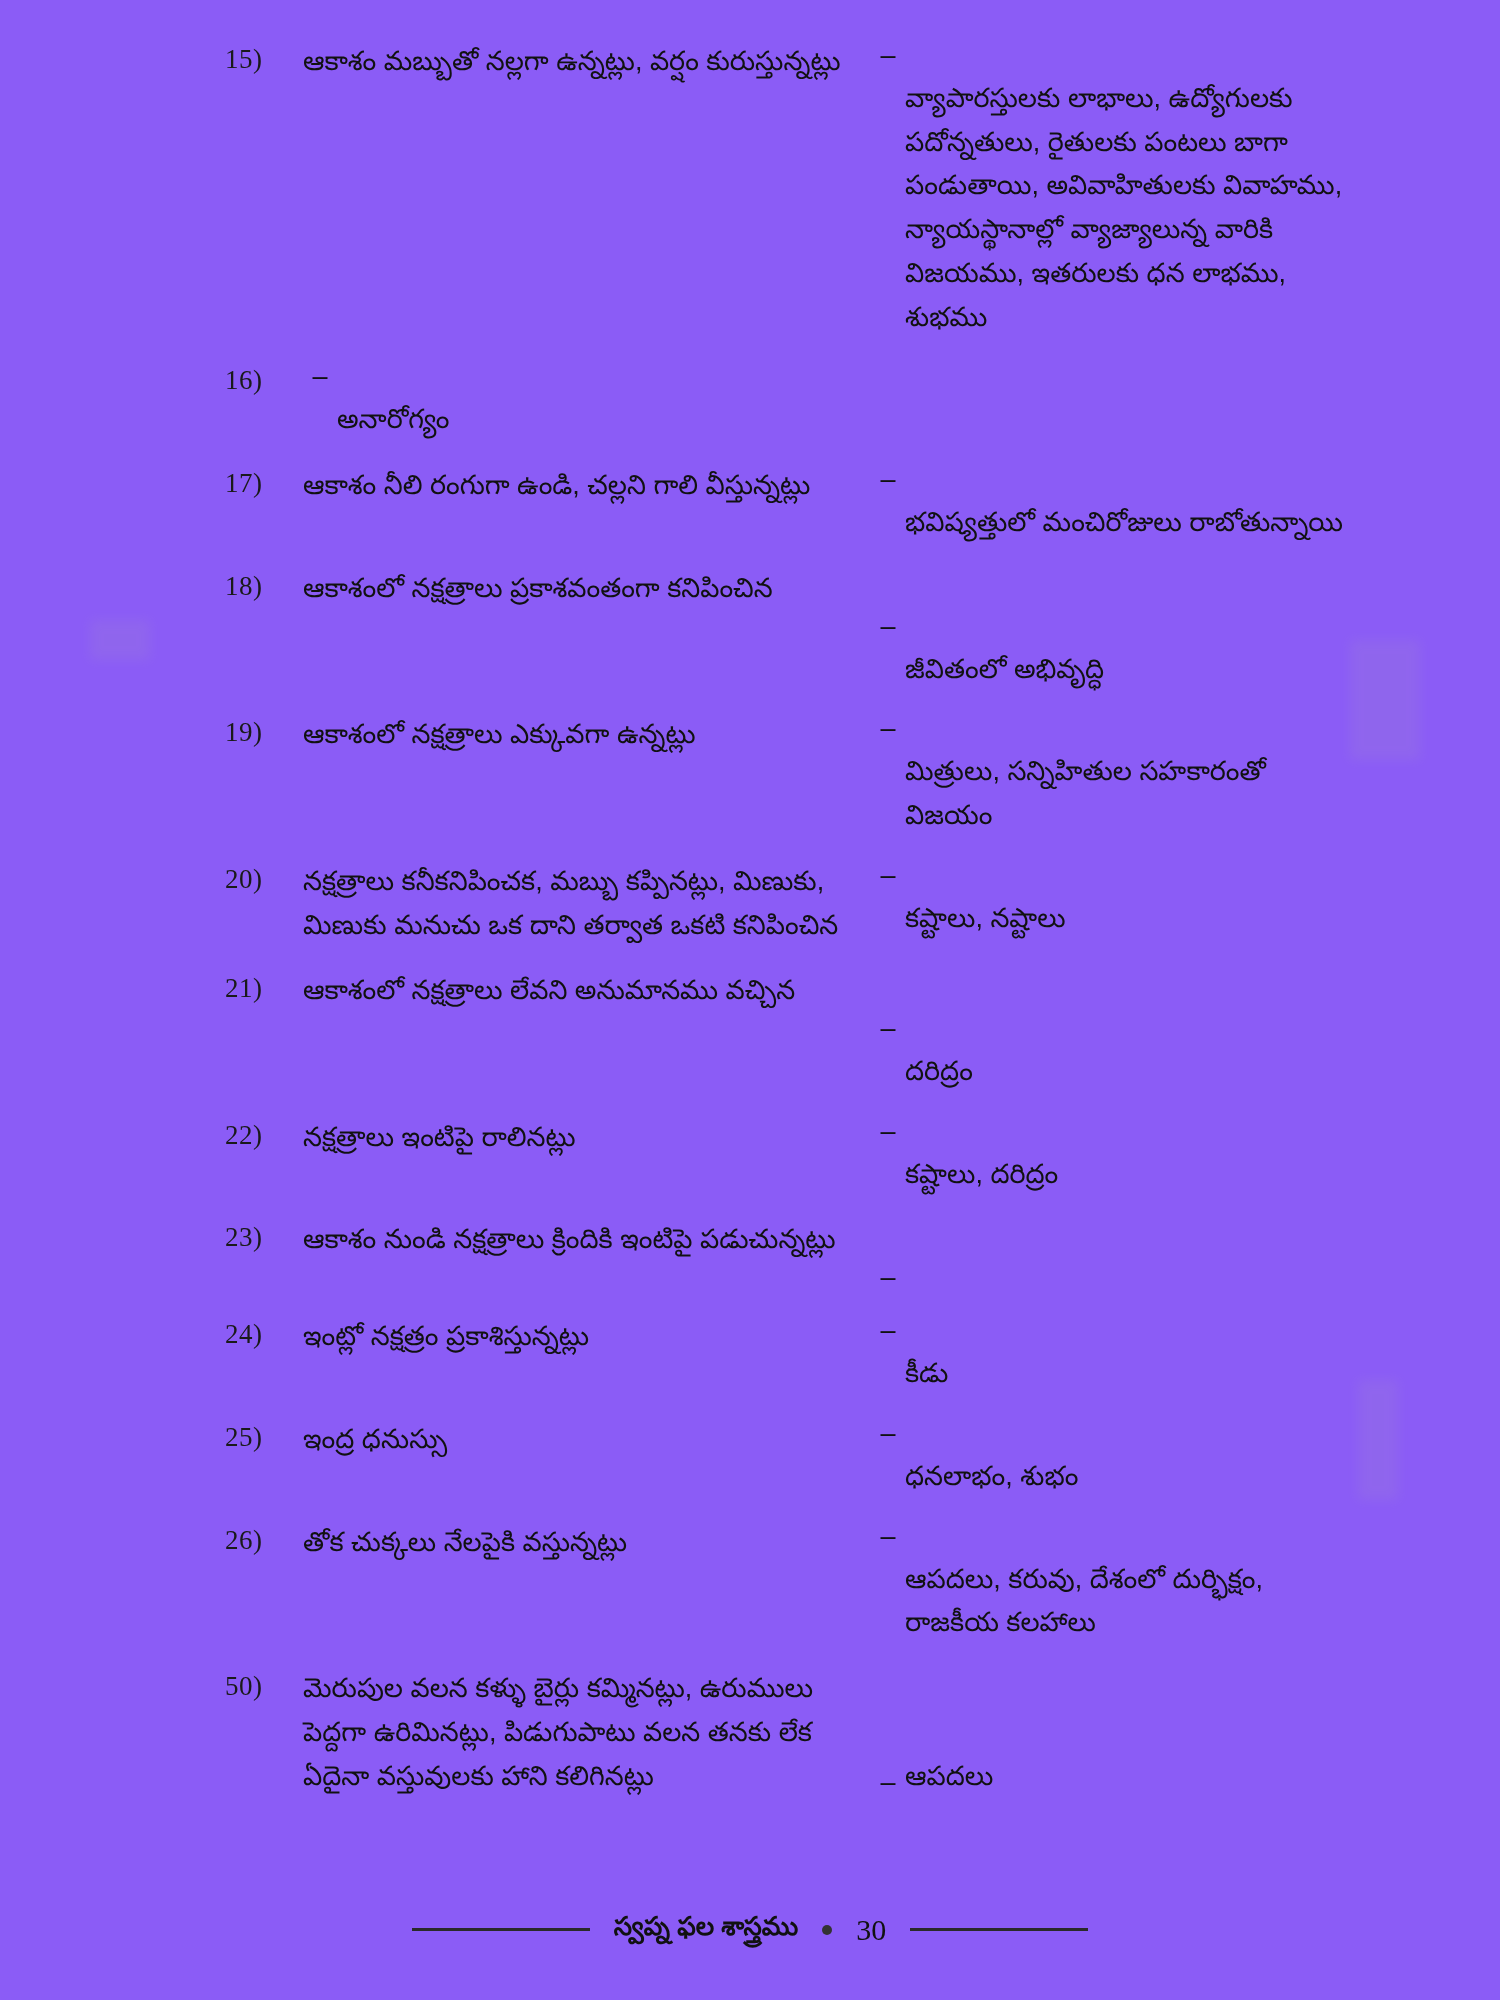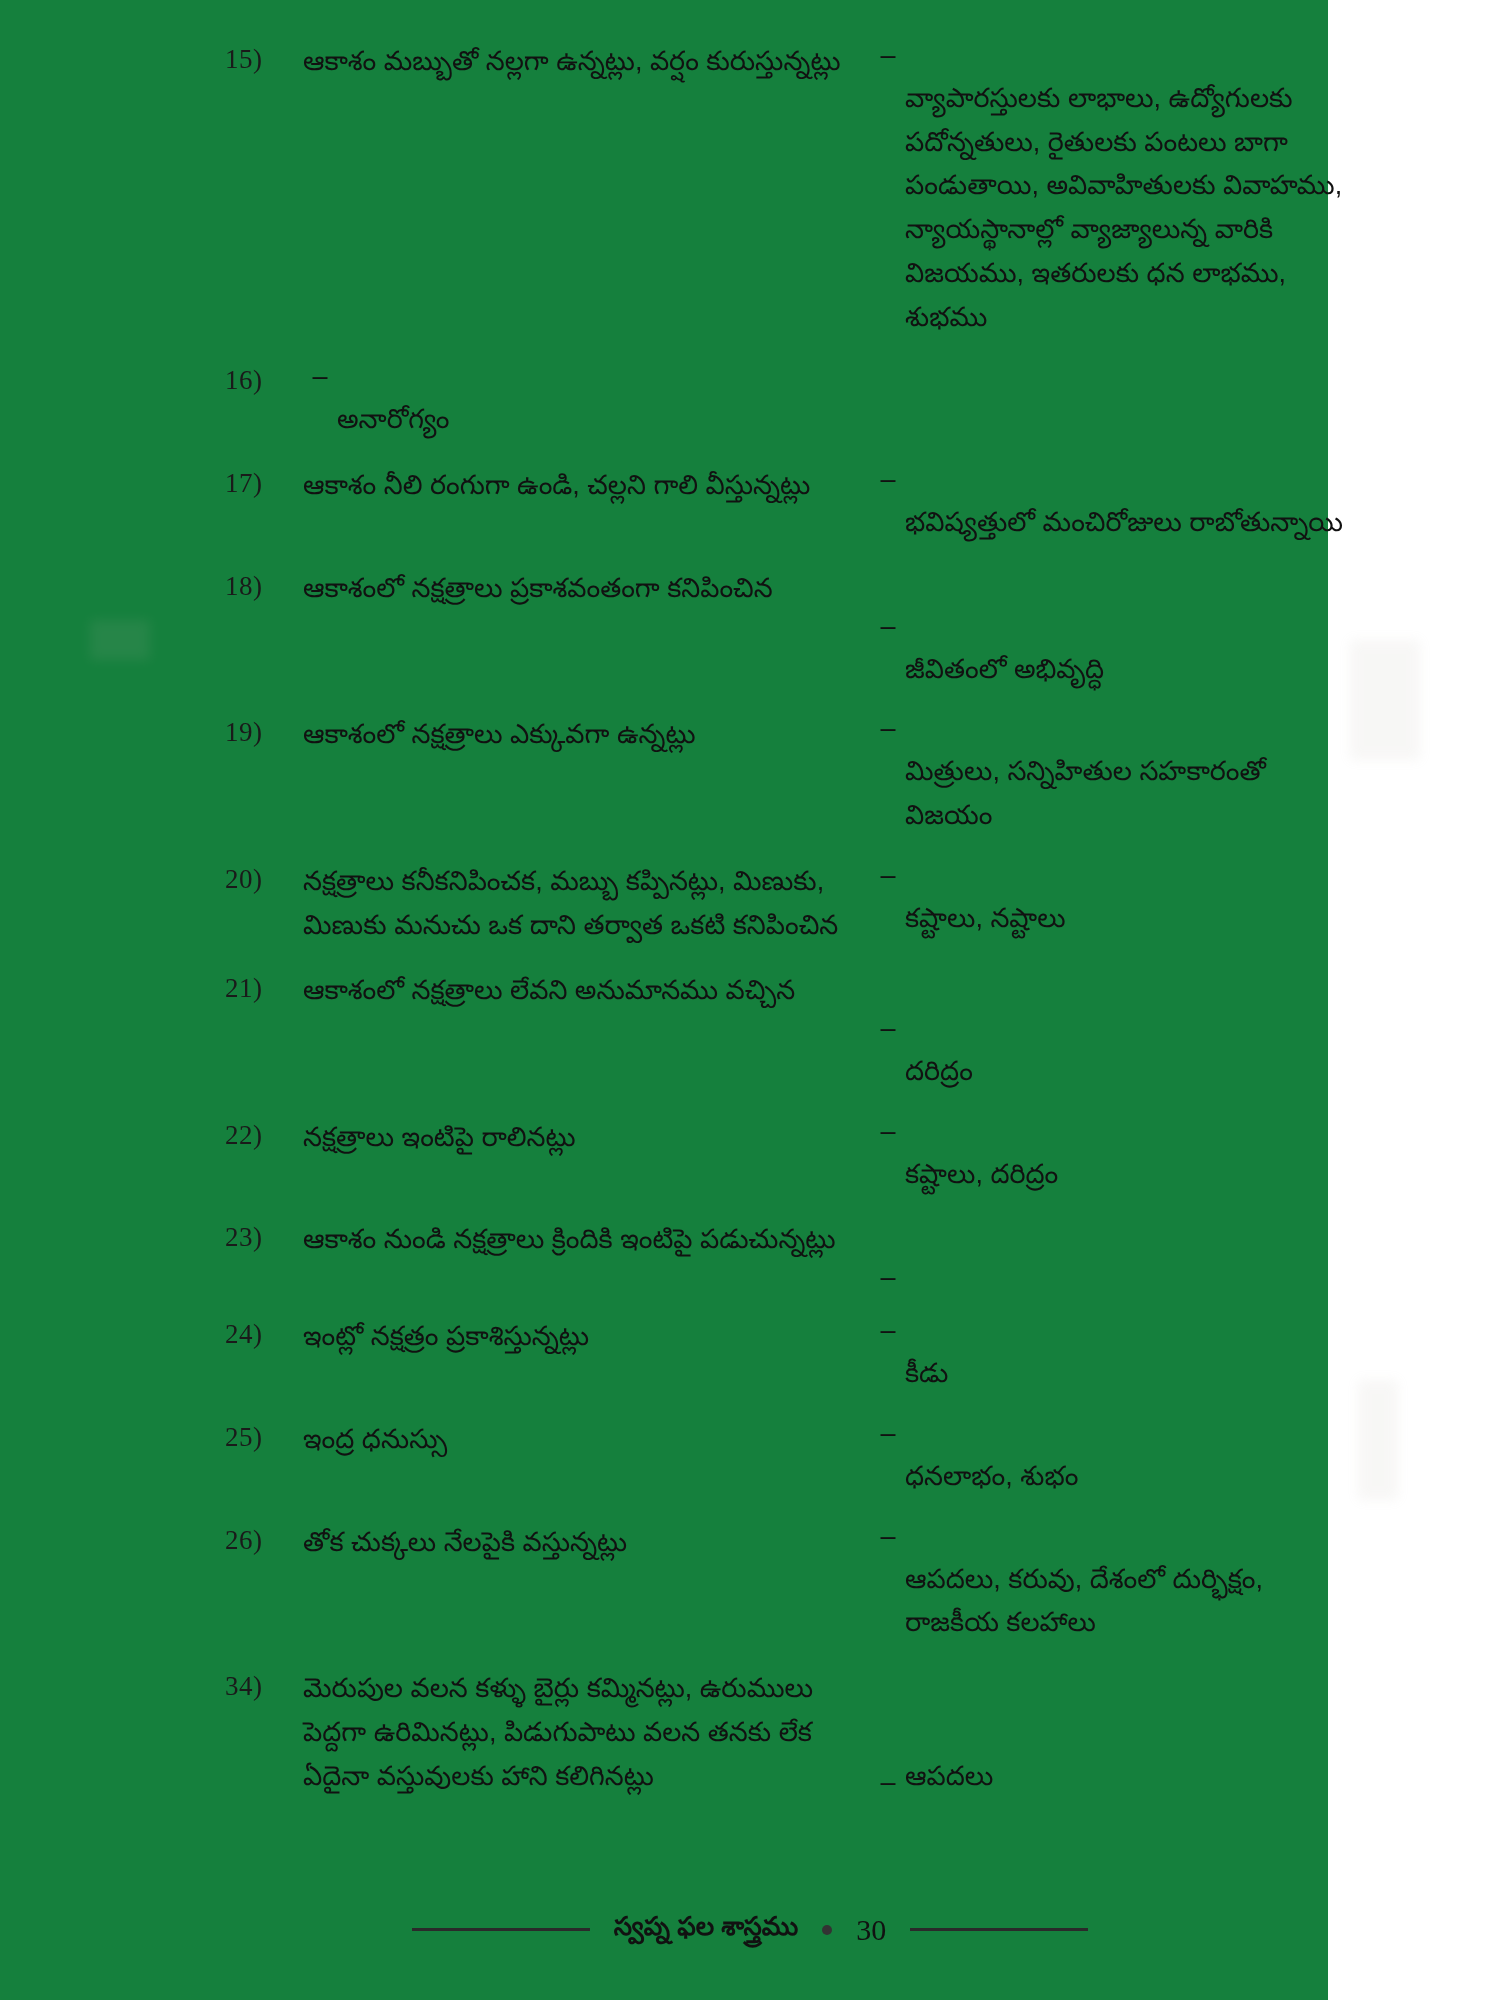--- a/index.html
+++ b/index.html
@@ -11,23 +11,23 @@
     width: 1500px;
     height: 2000px;
     font-family: "Liberation Serif", serif;
     color: #111111;
     position: relative;
     overflow: hidden;
   }
   .page {
     position: absolute;
     left: 0; top: 0;
-    width: 1328px;
+    width: 1500px;
     height: 2000px;
-    background: #15803d;
+    background: #8b5cf6;
   }
   .content {
     position: absolute;
     left: 225px;
     top: 40px;
     width: 1120px;
   }
   .entry {
     display: flex;
     flex-direction: row;
@@ -203,21 +203,21 @@
     </div>
 
     <div class="entry">
       <div class="num">26)</div>
       <div class="dream">తోక చుక్కలు నేలపైకి వస్తున్నట్లు</div>
       <div class="dash">–</div>
       <div class="meaning">ఆపదలు, కరువు, దేశంలో దుర్భిక్షం, రాజకీయ కలహాలు</div>
     </div>
 
     <div class="entry align-bottom">
-      <div class="num">34)</div>
+      <div class="num">50)</div>
       <div class="dream">మెరుపుల వలన కళ్ళు బైర్లు కమ్మినట్లు, ఉరుములు పెద్దగా ఉరిమినట్లు, పిడుగుపాటు వలన తనకు లేక ఏదైనా వస్తువులకు హాని కలిగినట్లు</div>
       <div class="dash">–</div>
       <div class="meaning">ఆపదలు</div>
     </div>
 
   </div>
 
   <div class="footer">
     <div class="rule"></div>
     <div class="footer-title">స్వప్న ఫల శాస్త్రము</div>

